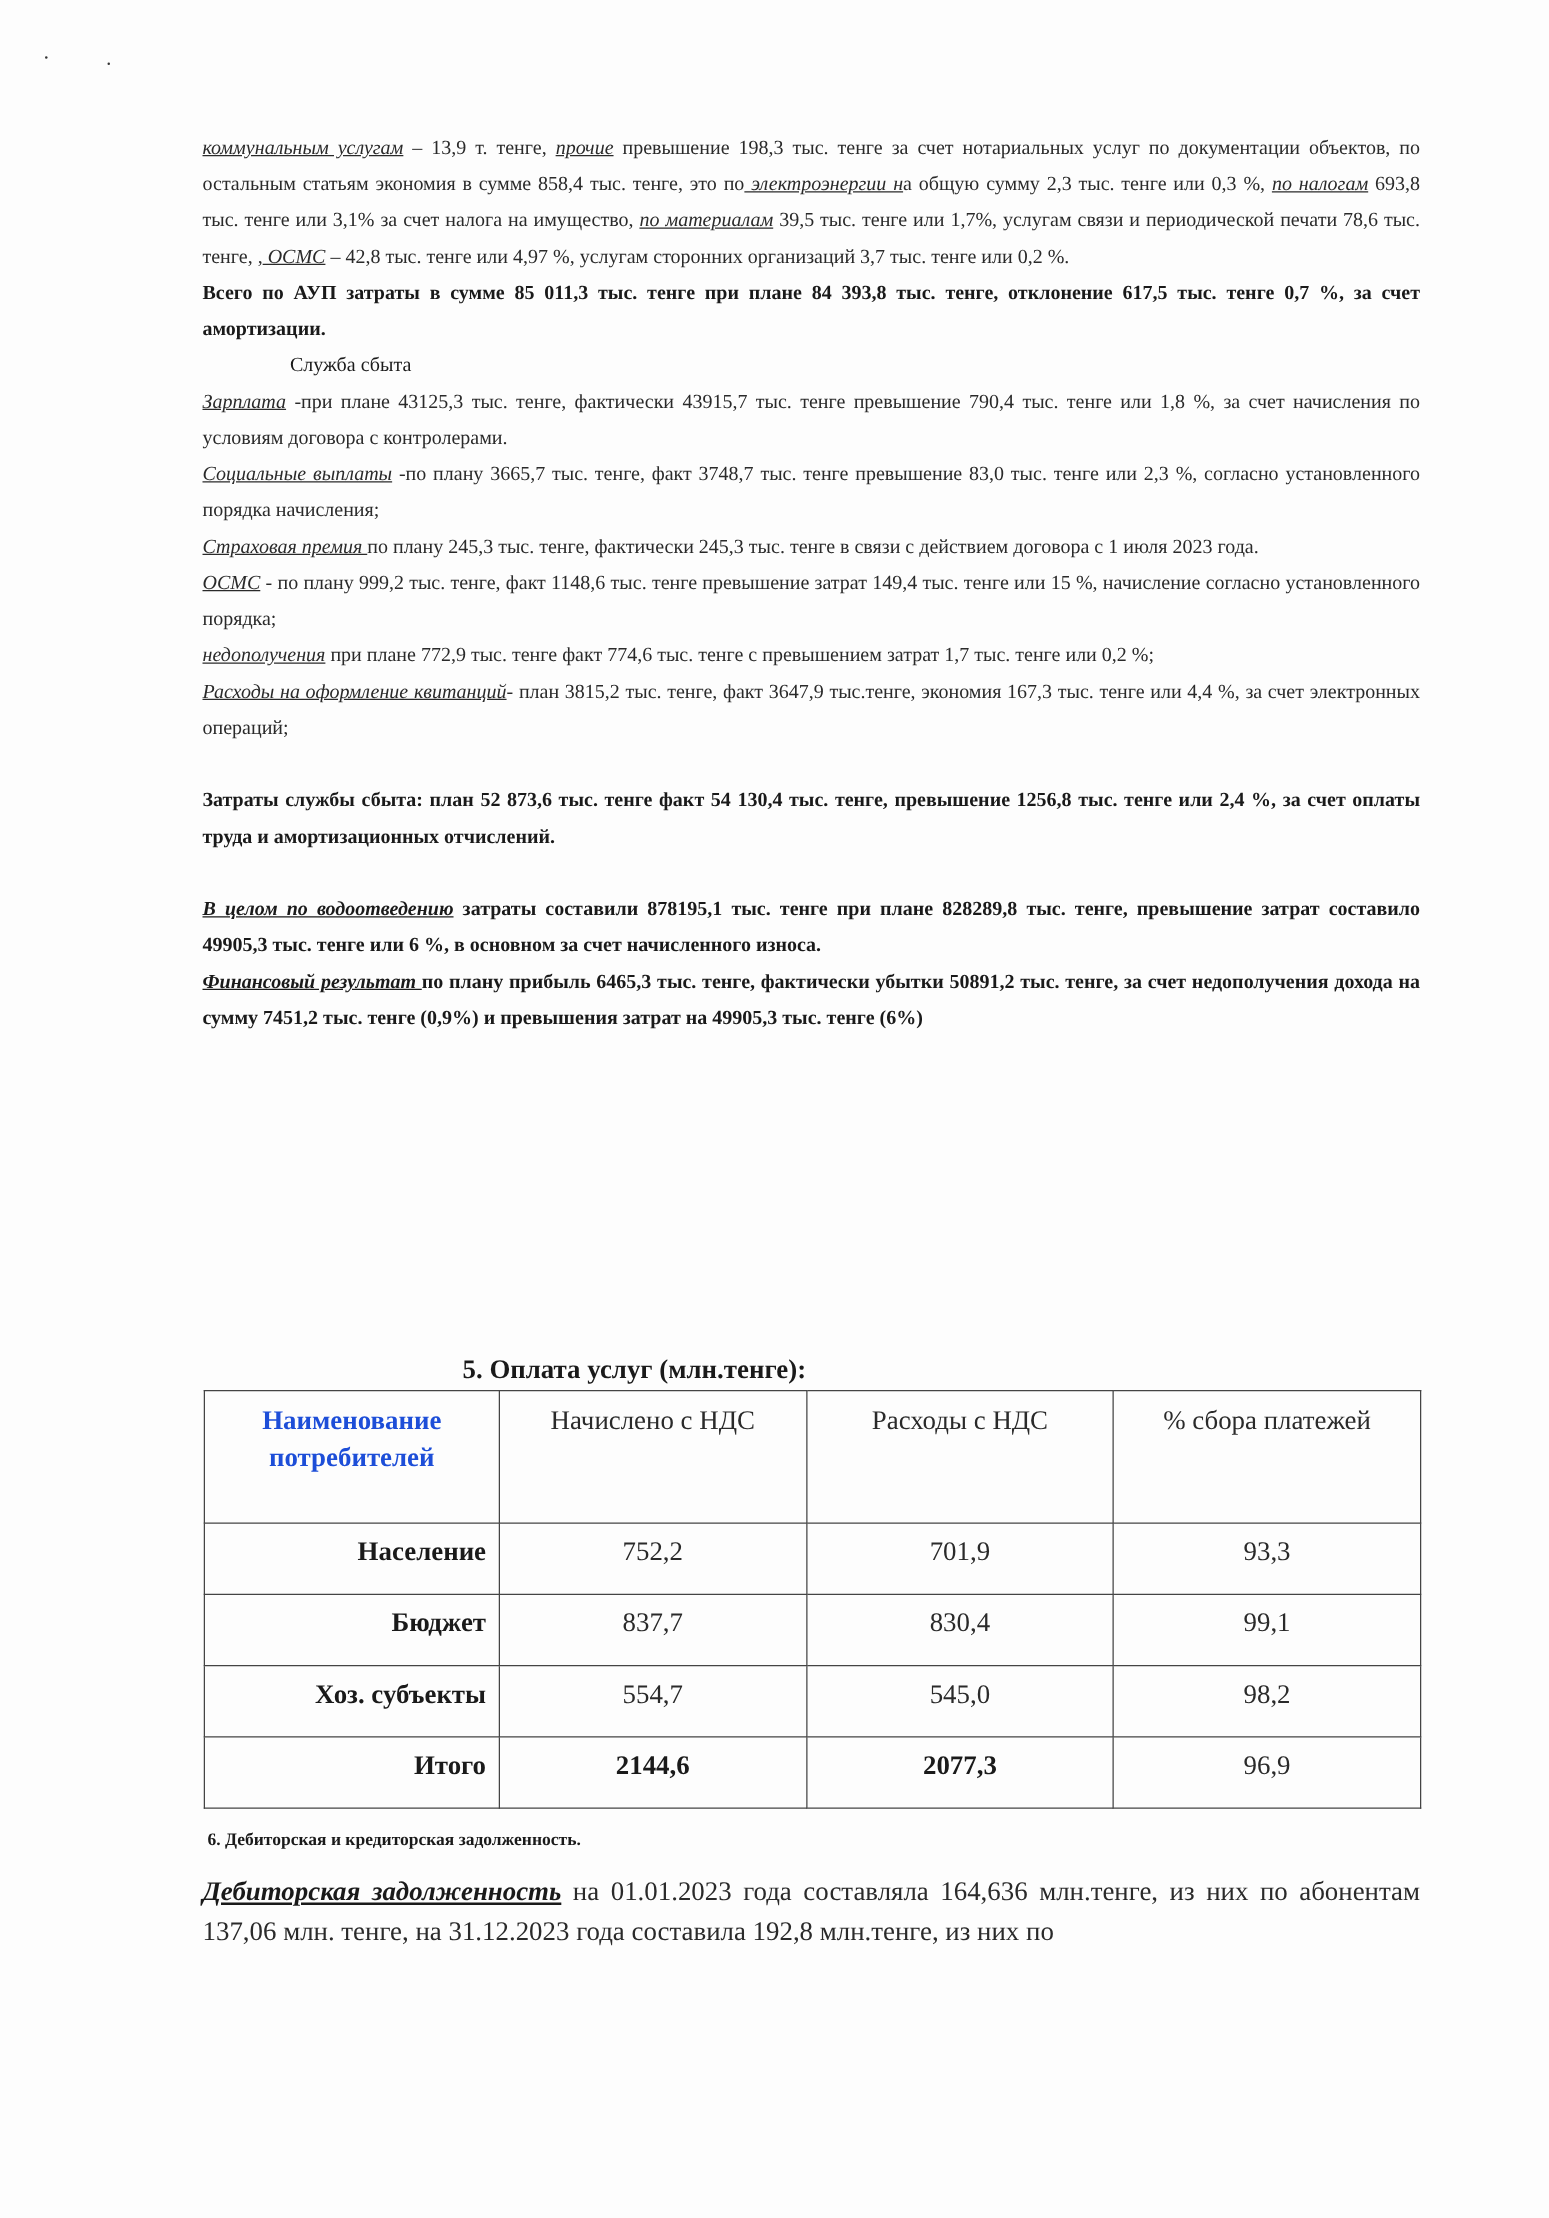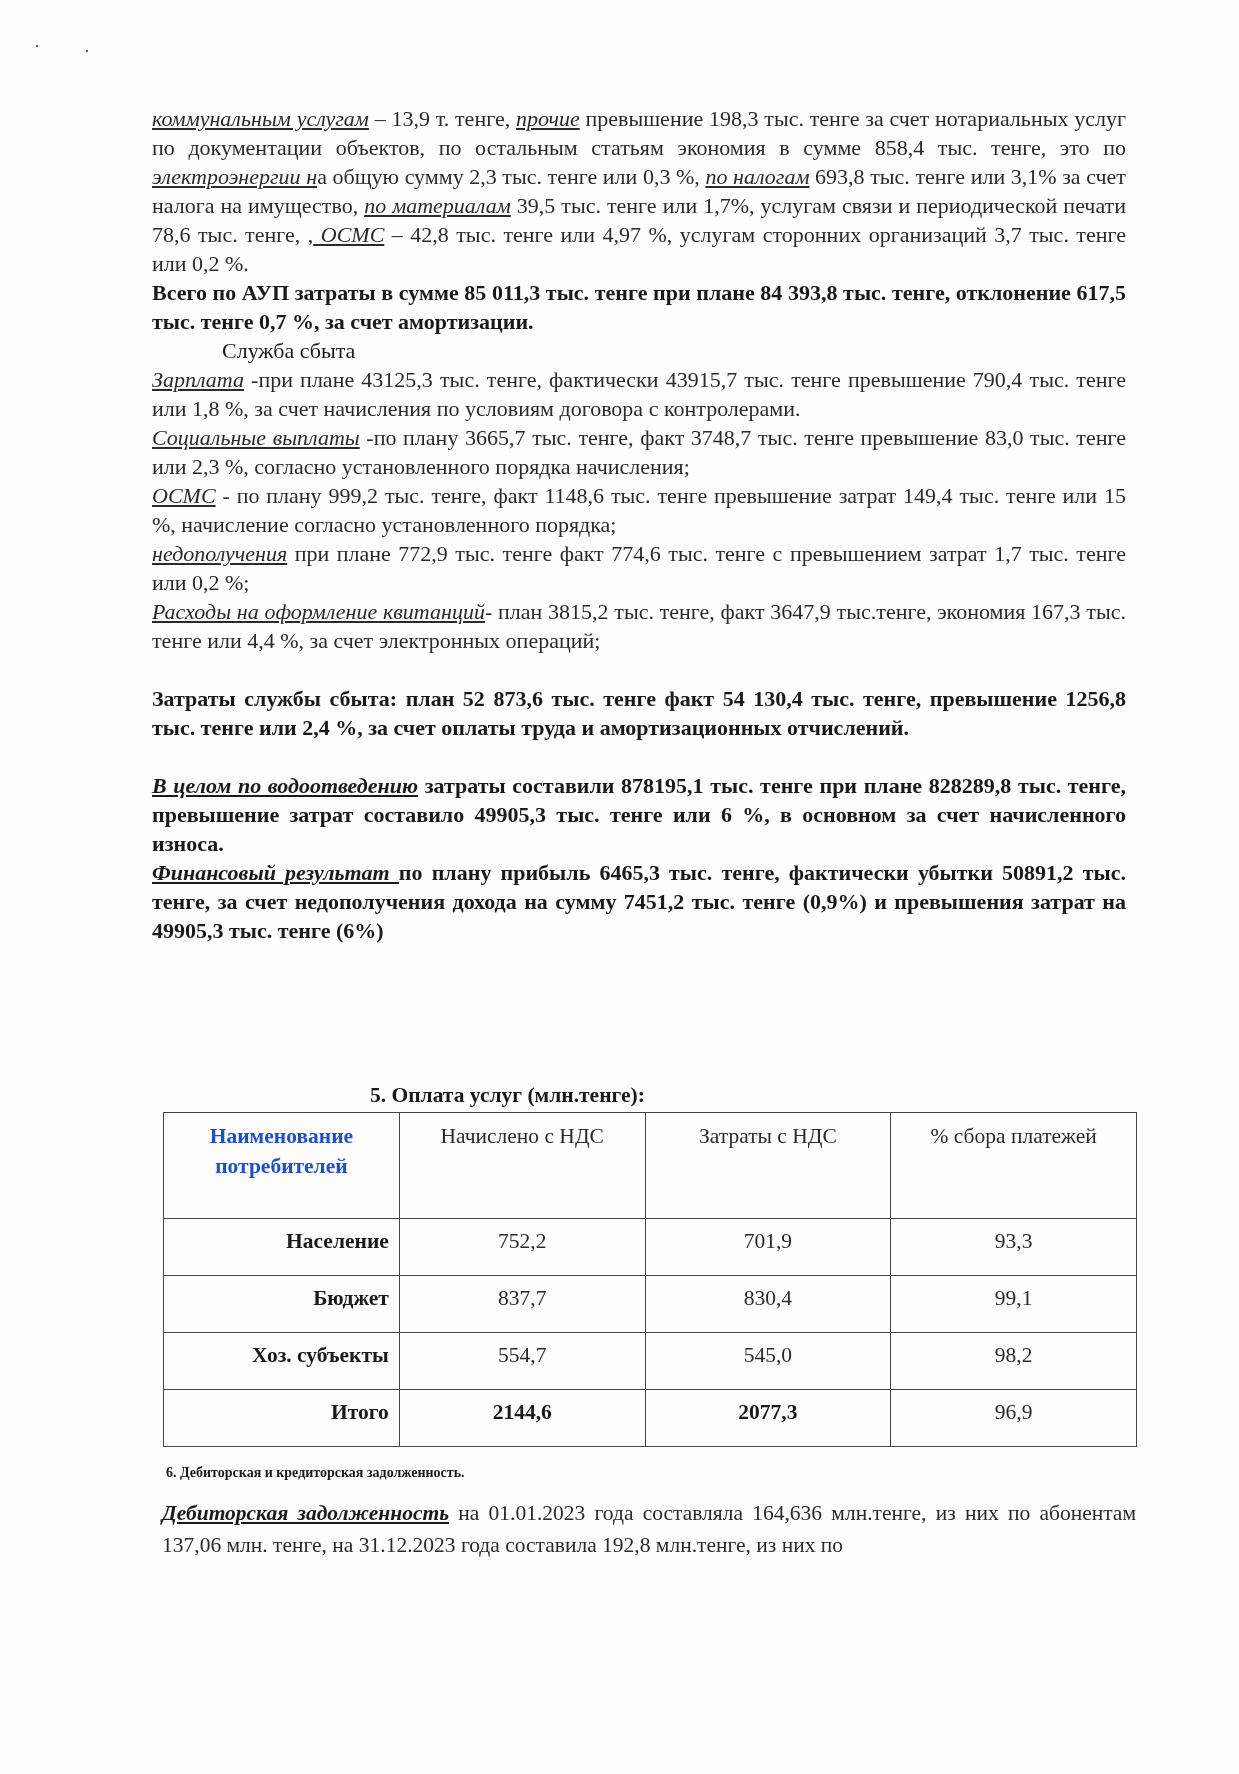--- a/index.html
+++ b/index.html
@@ -1,20 +1,20 @@
 <!DOCTYPE html>
 <html><head>
 <meta charset="utf-8">
 <style>
   html, body { margin: 0; padding: 0; background: #ffffff; }
   body { width: 1239px; height: 1774px; position: relative; overflow: hidden;
          font-family: "Liberation Serif", "DejaVu Serif", serif; color: #2a2a2a; }
   .page { position: absolute; left: 0; top: 0; width: 1239px; height: 1774px; background: #fdfdfd; }
   .speck { position: absolute; width: 2px; height: 2px; background: #333; border-radius: 1px; }
-  .content { position: absolute; left: 152px; top: 104px; width: 974px; font-size: 22px; line-height: 29px; }
+  .content { position: absolute; left: 162px; top: 104px; width: 974px; font-size: 16px; line-height: 29px; }
   p { margin: 0; text-align: justify; }
   .u { font-style: italic; text-decoration: underline; }
   .b { font-weight: bold; color: #1a1a1a; }
   .gap { height: 29px; }
   .indent-head { padding-left: 70px; font-weight: normal; color: #1a1a1a; }
   .table-title { position: absolute; left: 370px; top: 1083px; font-size: 21.5px; font-weight: bold; color: #1a1a1a; }
   table.pay { position: absolute; left: 163px; top: 1112px; width: 974px; border-collapse: collapse; font-size: 21.5px; }
   table.pay td, table.pay th { border: 1.5px solid #444; vertical-align: top; padding: 8px 10px 0 10px; }
   table.pay th { font-weight: bold; text-align: center; color: #1d4ed8; height: 97px; line-height: 30px; }
   table.pay th.c1 { width: 215px; }
@@ -37,38 +37,39 @@
 
   <div class="content">
     <p>
       <span class="u">коммунальным услугам</span><span> – 13,9 т. тенге, </span><span class="u">прочие</span><span>  превышение 198,3 тыс. тенге за счет нотариальных услуг по документации объектов,  по остальным статьям экономия в сумме 858,4 тыс. тенге, это по</span><span class="u"> электроэнергии н</span><span>а общую сумму 2,3 тыс. тенге или 0,3 %, </span><span class="u">по налогам</span><span>  693,8 тыс. тенге или 3,1% за счет налога на имущество, </span><span class="u">по материалам</span><span>  39,5 тыс. тенге или 1,7%, услугам связи и периодической печати 78,6 тыс. тенге, ,</span><span class="u"> ОСМС</span><span> – 42,8 тыс. тенге или 4,97 %, услугам сторонних организаций 3,7 тыс. тенге или 0,2 %.</span>
     </p>
     <p class="b">Всего по АУП затраты в сумме 85 011,3 тыс. тенге при плане 84 393,8 тыс. тенге, отклонение 617,5 тыс. тенге 0,7 %, за счет амортизации.</p>
     <p class="indent-head">Служба сбыта</p>
 
     <p><span class="u">Зарплата</span><span> -при плане 43125,3 тыс. тенге, фактически 43915,7 тыс. тенге превышение 790,4 тыс. тенге или 1,8 %, за счет начисления по условиям договора с контролерами.</span></p>
     <p><span class="u">Социальные выплаты</span><span> -по плану 3665,7 тыс. тенге, факт 3748,7 тыс. тенге превышение 83,0 тыс. тенге или 2,3 %, согласно установленного порядка начисления;</span></p>
+    <p><span class="u">Страховая премия </span><span>по плану 245,3 тыс. тенге, фактически 245,3 тыс. тенге в связи с действием договора с 1 июля 2023 года.</span></p>
     <p><span class="u">ОСМС</span><span> - по плану 999,2 тыс. тенге, факт 1148,6 тыс. тенге превышение затрат 149,4 тыс. тенге или 15 %, начисление согласно установленного порядка;</span></p>
     <p><span class="u">недополучения</span><span> при плане 772,9 тыс. тенге факт 774,6 тыс. тенге с превышением затрат 1,7 тыс. тенге или 0,2 %;</span></p>
     <p><span class="u">Расходы на оформление квитанций</span><span>- план 3815,2 тыс. тенге, факт 3647,9 тыс.тенге, экономия 167,3 тыс. тенге или 4,4 %, за счет электронных операций;</span></p>
 
     <div class="gap"></div>
     <p class="b"> Затраты службы сбыта: план 52 873,6 тыс. тенге факт 54 130,4 тыс. тенге, превышение 1256,8 тыс. тенге или 2,4 %, за счет оплаты труда и амортизационных отчислений.</p>
     <div class="gap"></div>
     <p class="b"><span class="u">В целом по водоотведению</span><span> затраты составили 878195,1 тыс. тенге при плане 828289,8 тыс. тенге, превышение затрат составило 49905,3 тыс. тенге или 6 %, в основном за счет начисленного износа.</span></p>
     <p class="b"><span class="u">Финансовый результат  </span><span> по плану прибыль 6465,3 тыс. тенге, фактически убытки 50891,2 тыс. тенге, за счет недополучения дохода на сумму 7451,2 тыс. тенге (0,9%) и превышения затрат на 49905,3 тыс. тенге (6%)</span></p>
   </div>
 
   <div class="table-title">5. Оплата услуг (млн.тенге):</div>
   <table class="pay">
     <tbody>
         <tr>
       <th class="c1">Наименование потребителей</th>
       <th class="c2">Начислено с НДС</th>
-      <th class="c3">Затраты с  НДС</th>
+      <th class="c3">Расходы с  НДС</th>
       <th class="c2">% сбора платежей</th>
     </tr>
     <tr>
       <td class="name">Население</td>
       <td class="num">752,2</td>
       <td class="num">701,9</td>
       <td class="num">93,3</td>
     </tr>
     <tr>
       <td class="name">Бюджет</td>

